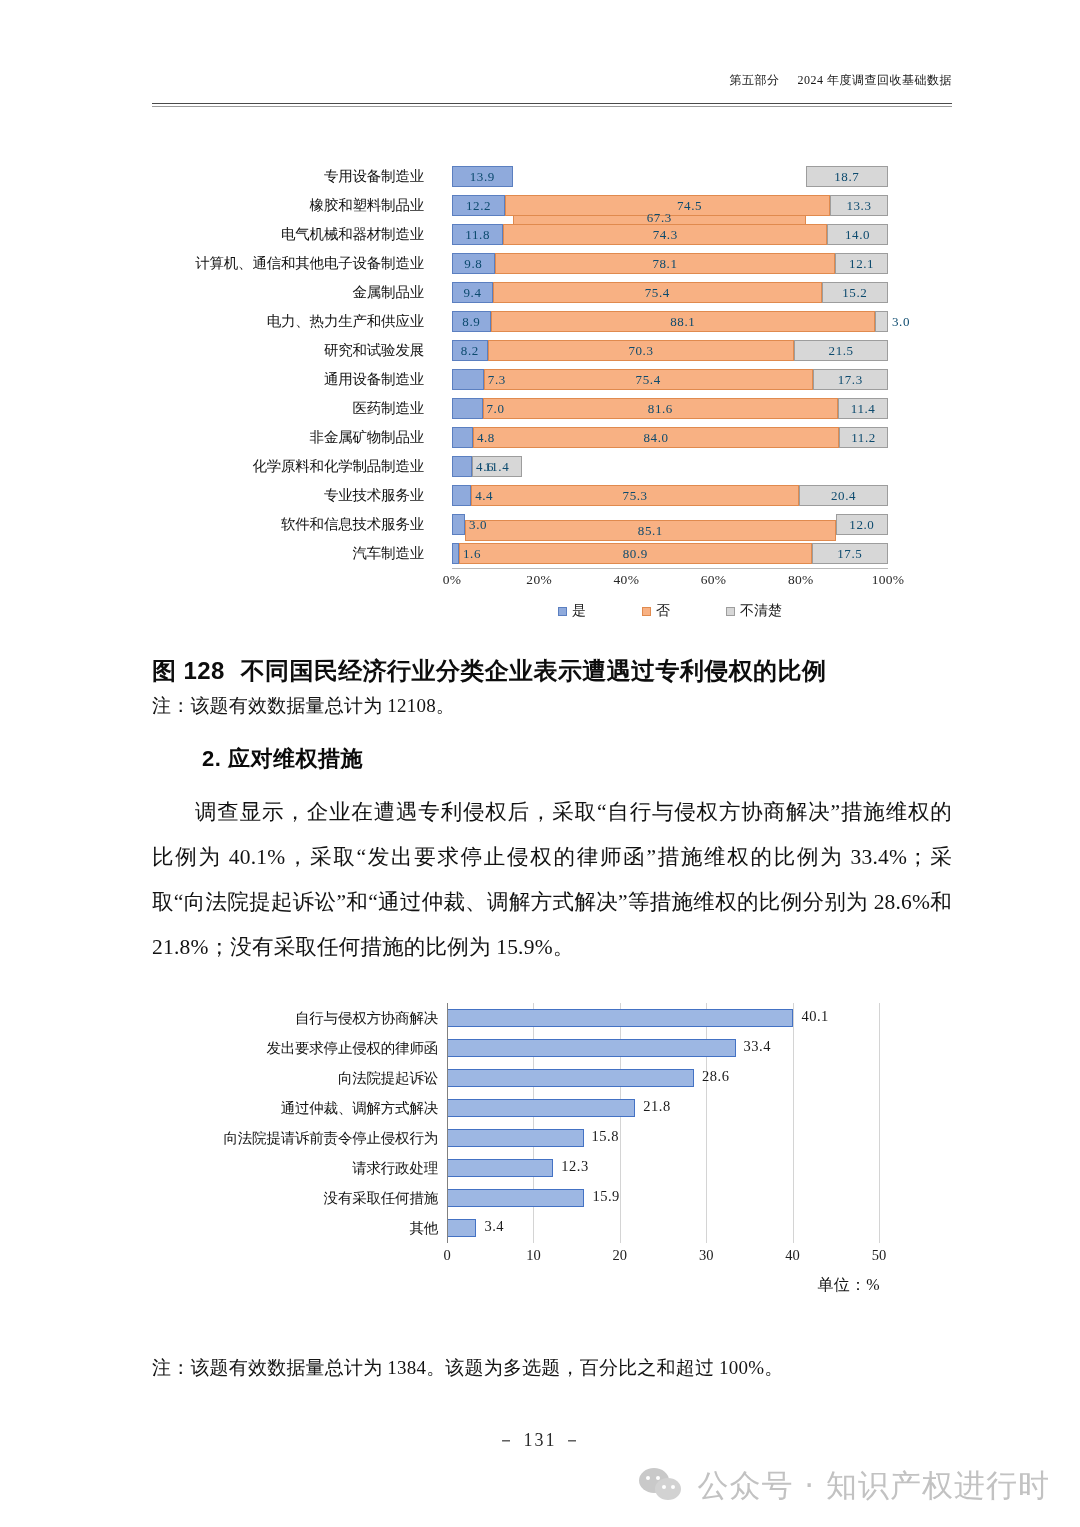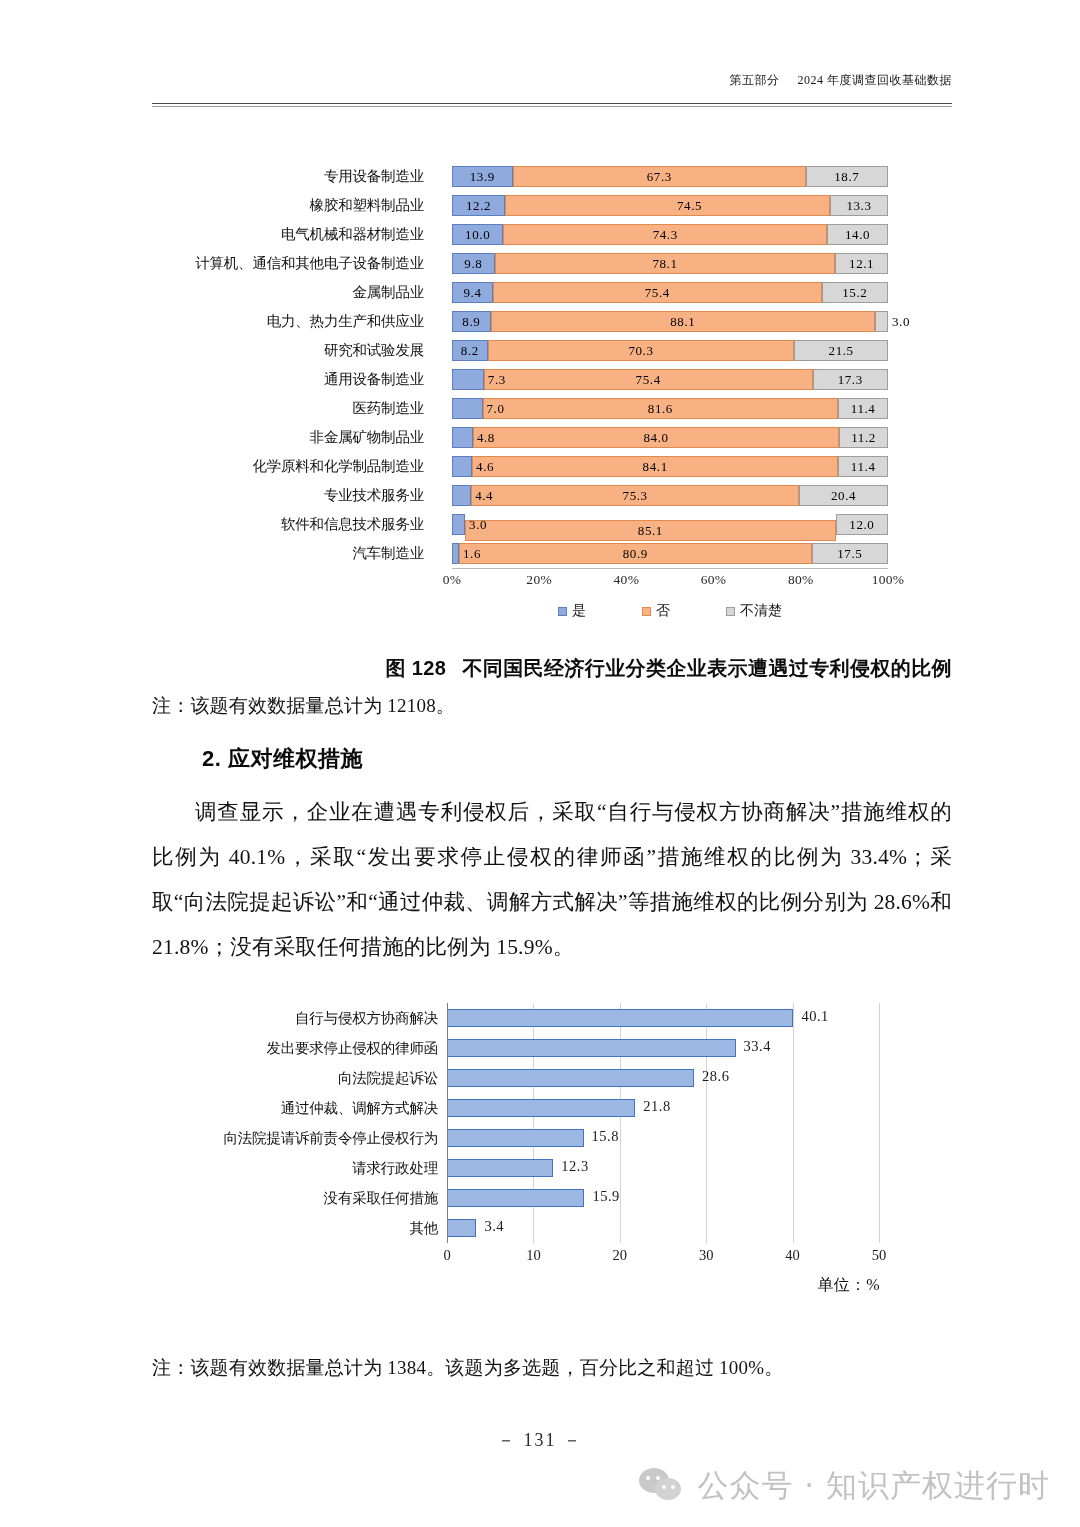--- a/index.html
+++ b/index.html
@@ -66,21 +66,21 @@
     height: 21px;
     display: flex;
   }
   .seg {
     height: 21px;
     display: flex;
     align-items: center;
     justify-content: center;
     font-size: 13px;
     letter-spacing: 0.6px;
-    color: #000000;
+    color: #0c4a6e;
     position: relative;
   }
   .seg-yes { background: #8FAADC; border: 0.8px solid #5b7fc0; }
   .seg-no  { background: #F8B183; border: 0.8px solid #e08a4e; }
   .seg-unk { background: #D7D7D7; border: 0.8px solid #9d9d9d; }
   .seg .v { position: relative; z-index: 2; }
   .seg.outside > .v {
     position: absolute;
     left: 100%;
     margin-left: 5px;
@@ -118,22 +118,22 @@
   .lg { display: flex; align-items: center; gap: 5px; color: #161616; }
   .lg i { width: 9px; height: 9px; display: inline-block; }
   .lg-yes i { background: #8FAADC; border: 0.8px solid #5b7fc0; }
   .lg-no  i { background: #F8B183; border: 0.8px solid #e08a4e; }
   .lg-unk i { background: #D7D7D7; border: 0.8px solid #9d9d9d; }
 
   
   .fig-caption {
     position: absolute;
     left: 152px; width: 800px;
-    text-align: right;
-    font-size: 20px;
+    text-align: left;
+    font-size: 24px;
     font-weight: bold;
     font-family: "Liberation Sans", "DejaVu Sans", sans-serif;
     color: #0d0d0d;
     letter-spacing: 0.4px;
   }
   .fig-caption .num { margin-right: 16px; }
   .note {
     position: absolute;
     left: 152px; width: 830px;
     font-size: 19px;
@@ -289,21 +289,21 @@
   <div class="header-rule2"></div>
 
   <div class="chart1">
     <div class="c1-rows" id="c1rows">
         <div class="c1-row">
           <div class="c1-label">专用设备制造业</div>
           <div class="c1-track">
             <div class="seg seg-yes" style="width: 60.604px;">
               <span class="v">13.9</span>
             </div>
-            <div class="seg seg-no" style="width: 293.428px;">
+            <div class="seg seg-no" style="width: 293.428px; margin-top: 41px;">
               <span class="v">67.3</span>
             </div>
             <div class="seg seg-unk" style="width: 81.532px;">
               <span class="v">18.7</span>
             </div>
           </div>
         </div>
         <div class="c1-row">
           <div class="c1-label">橡胶和塑料制品业</div>
           <div class="c1-track">
@@ -315,21 +315,21 @@
             </div>
             <div class="seg seg-unk" style="width: 57.988px;">
               <span class="v">13.3</span>
             </div>
           </div>
         </div>
         <div class="c1-row">
           <div class="c1-label">电气机械和器材制造业</div>
           <div class="c1-track">
             <div class="seg seg-yes" style="width: 51.448px;">
-              <span class="v">10.0</span>
+              <span class="v">11.8</span>
             </div>
             <div class="seg seg-no" style="width: 323.948px;">
               <span class="v">74.3</span>
             </div>
             <div class="seg seg-unk" style="width: 61.04px;">
               <span class="v">14.0</span>
             </div>
           </div>
         </div>
         <div class="c1-row">
@@ -428,23 +428,20 @@
             <div class="seg seg-unk" style="width: 48.832px;">
               <span class="v">11.2</span>
             </div>
           </div>
         </div>
         <div class="c1-row">
           <div class="c1-label">化学原料和化学制品制造业</div>
           <div class="c1-track">
             <div class="seg seg-yes outside" style="width: 20.056px;">
               <span class="v">4.6</span>
-            </div>
-            <div class="seg seg-no" style="width: 366.676px;">
-              <span class="v">84.1</span>
             </div>
             <div class="seg seg-unk" style="width: 49.704px;">
               <span class="v">11.4</span>
             </div>
           </div>
         </div>
         <div class="c1-row">
           <div class="c1-label">专业技术服务业</div>
           <div class="c1-track">
             <div class="seg seg-yes outside" style="width: 19.184px;">

